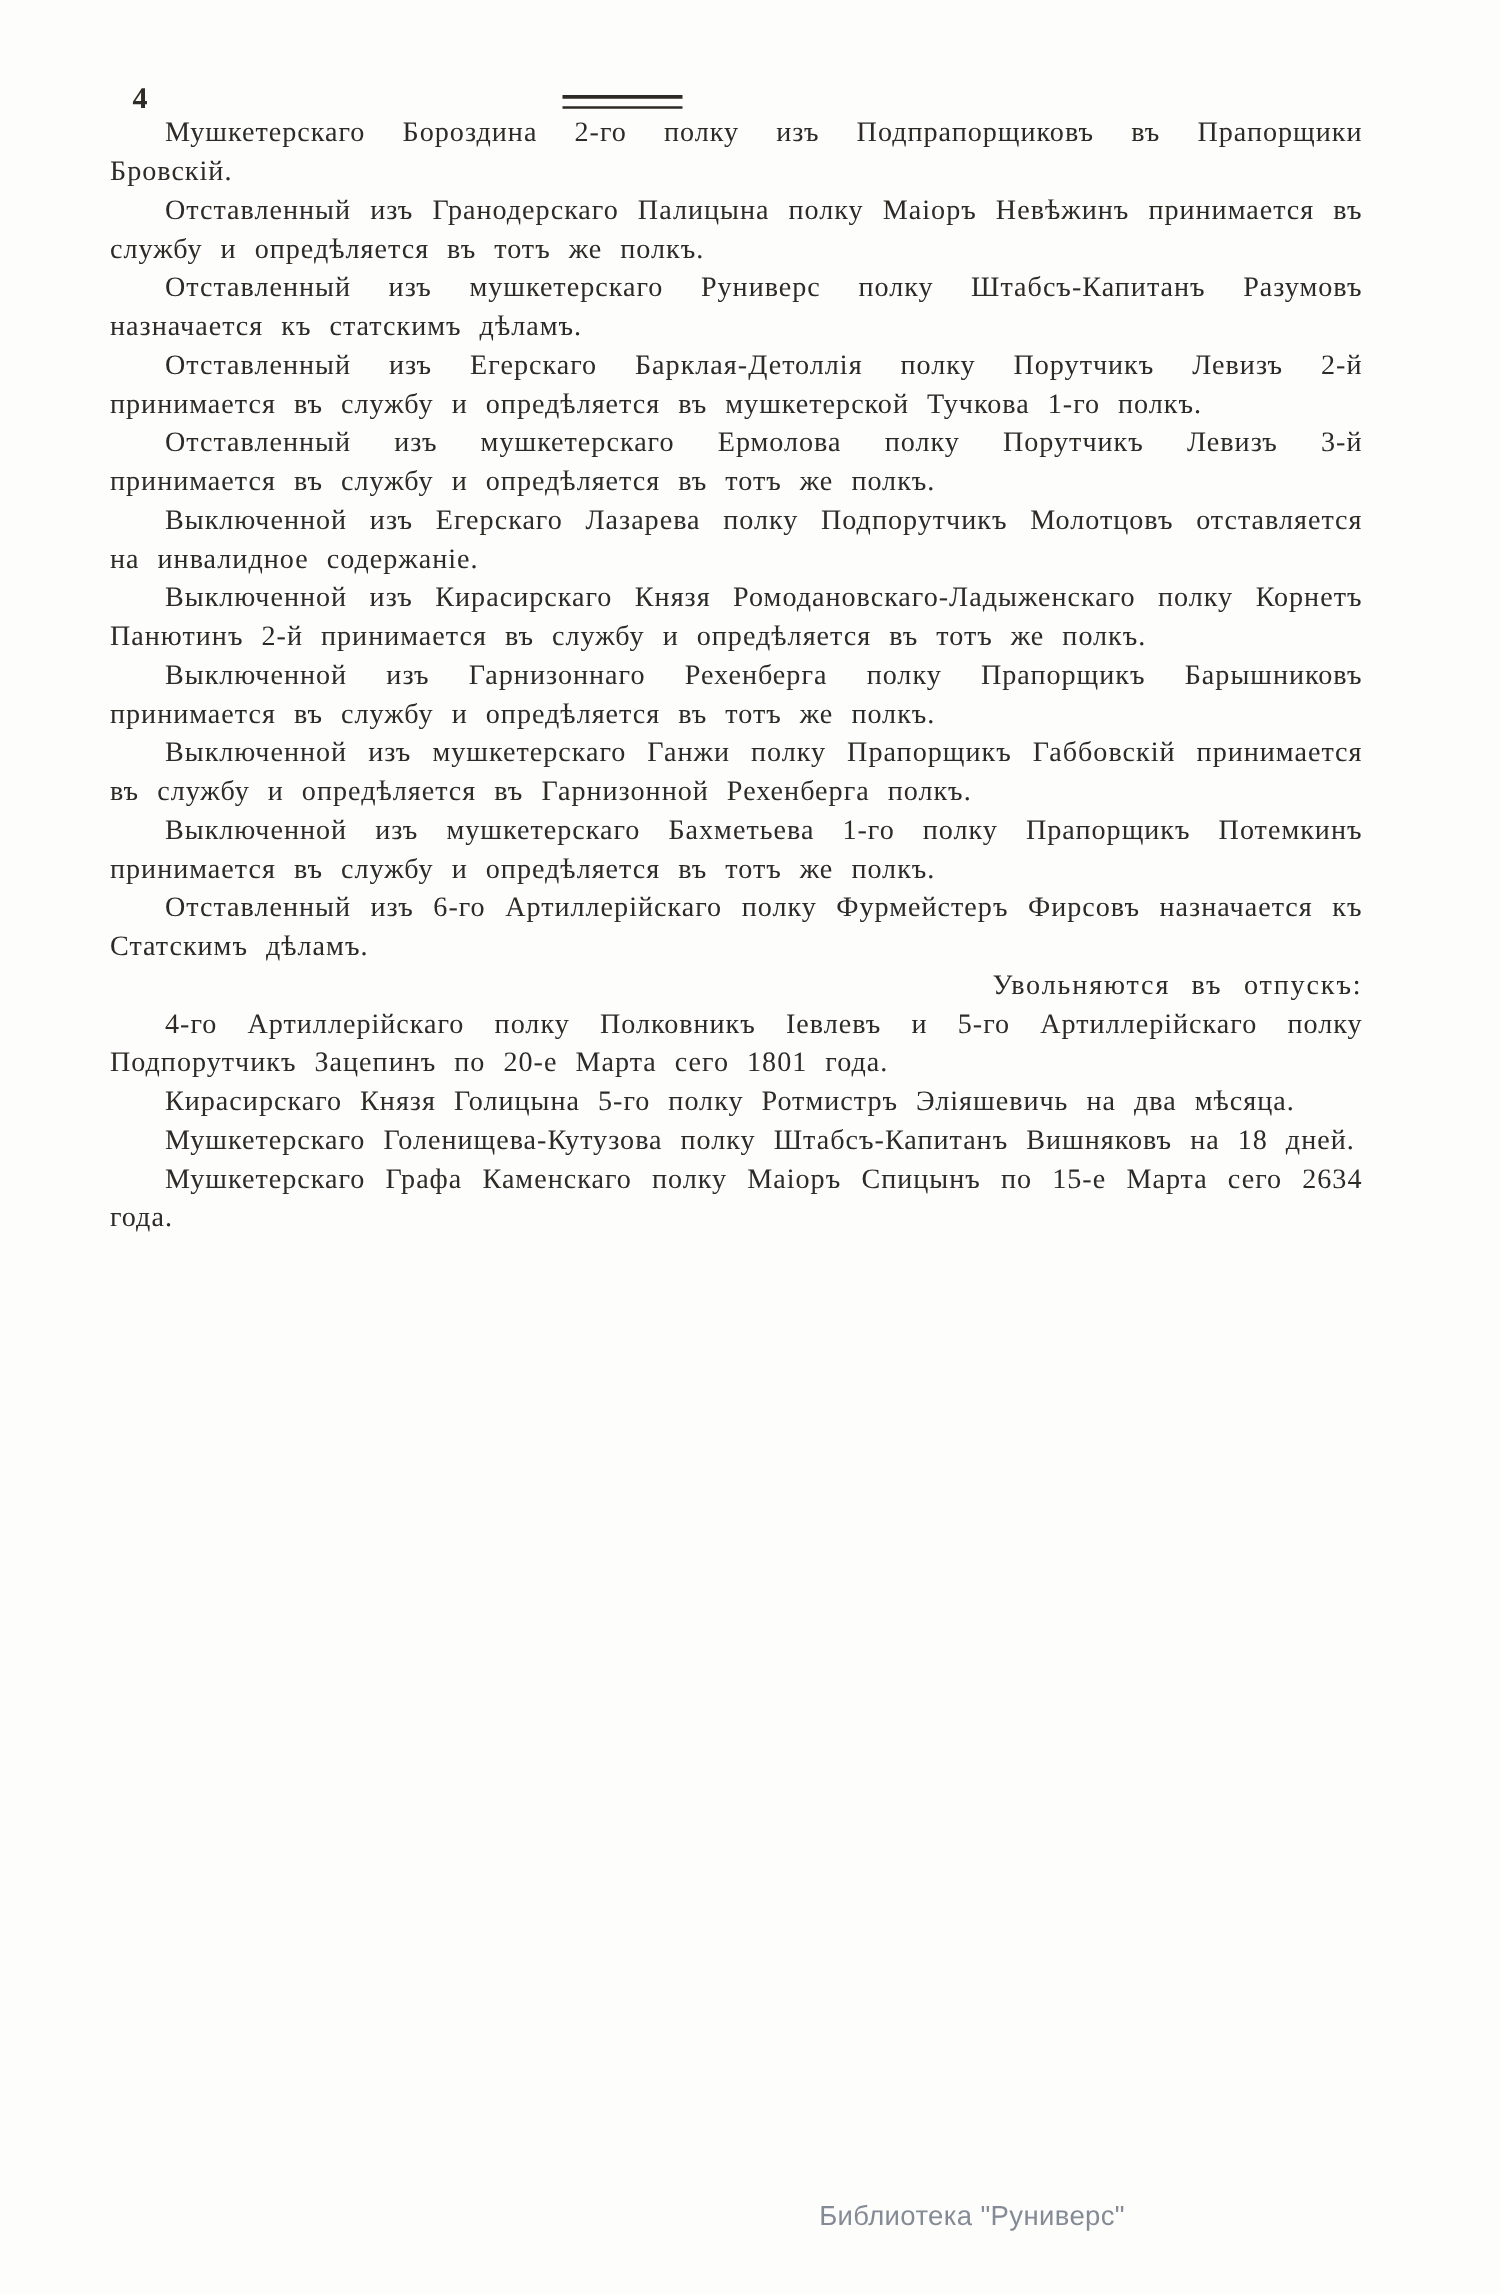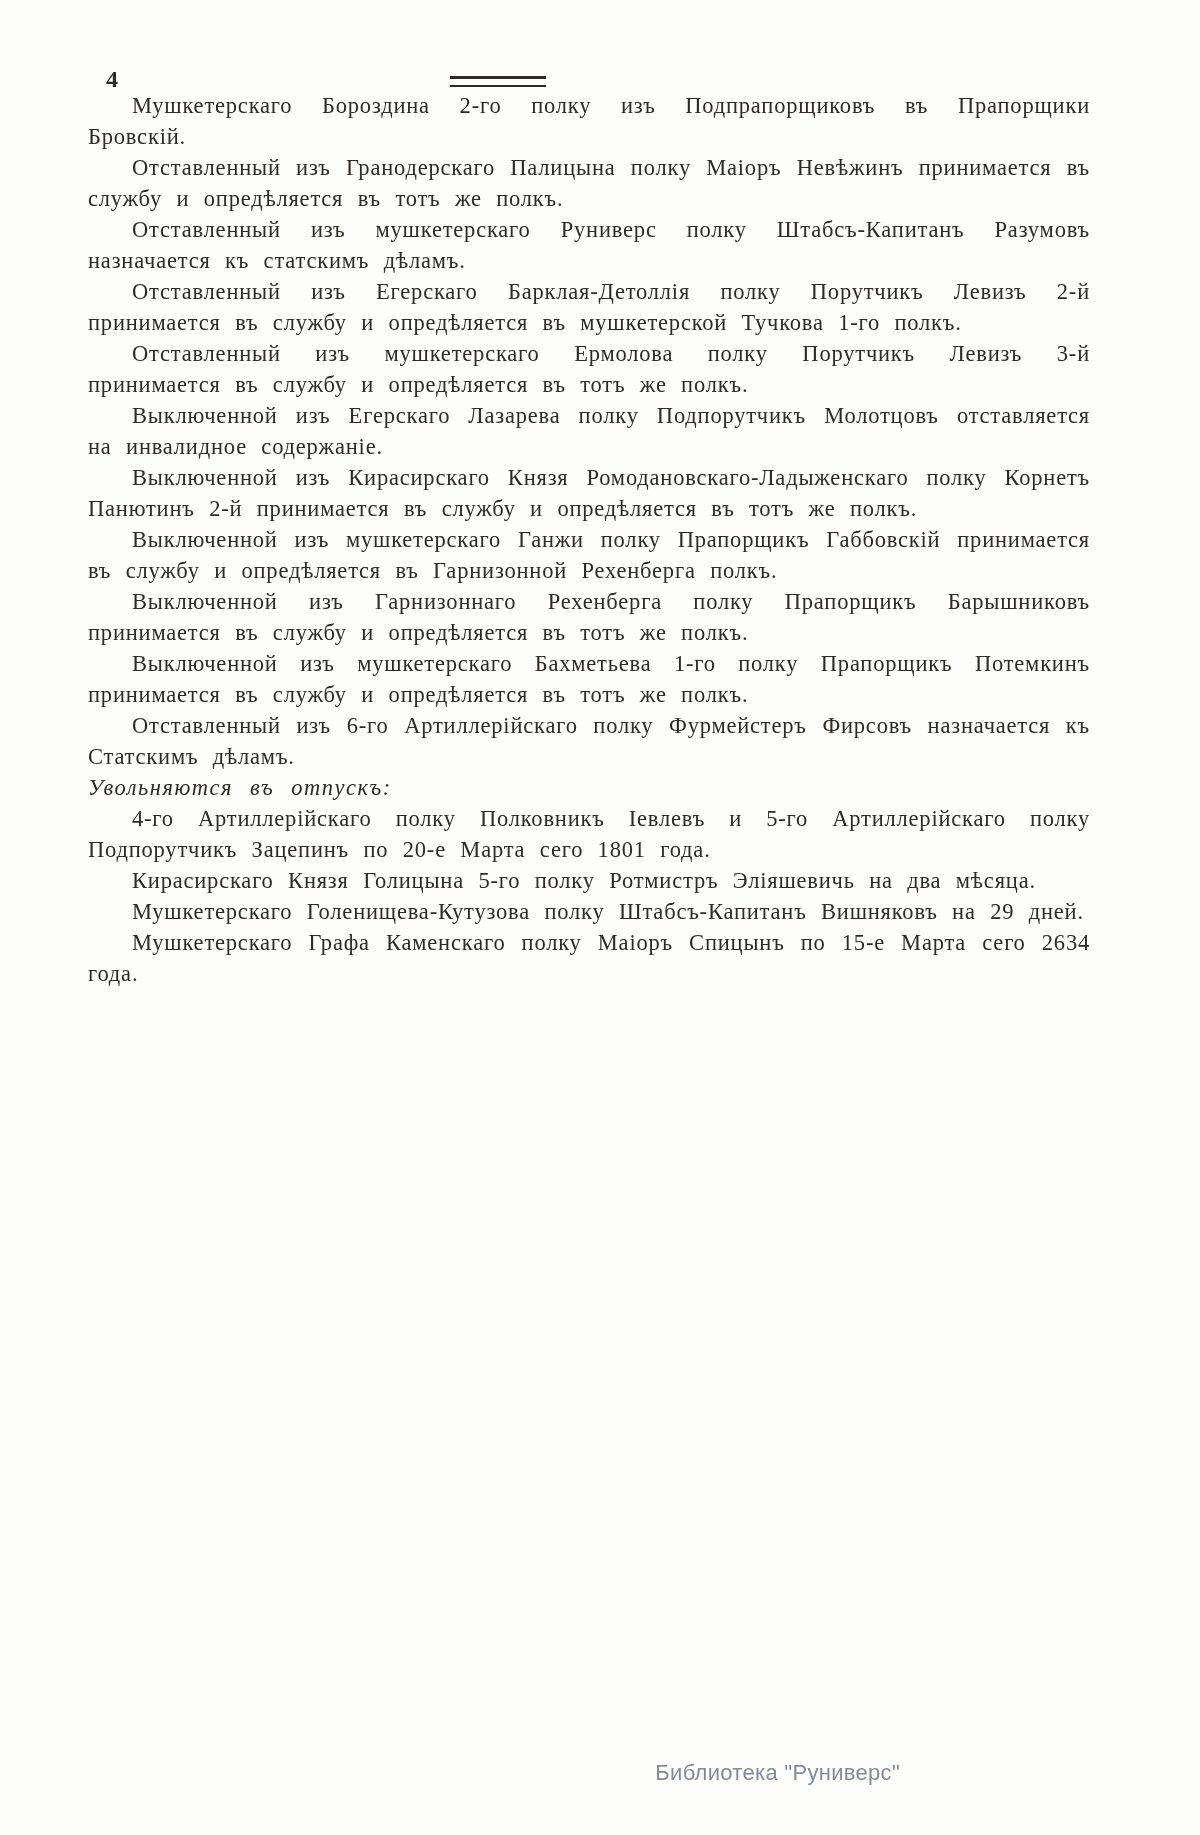--- a/index.html
+++ b/index.html
@@ -50,22 +50,21 @@
   p.para {
     margin: 0;
     font-size: 22.5px;
     line-height: 31px;
     text-align: justify;
     text-indent: 44px;
     letter-spacing: 0.8px;
     word-spacing: 8px;
   }
   p.heading {
-    text-align: left;
-    font-style: italic;
+    text-align: right;
     text-indent: 0;
     letter-spacing: 1.5px;
     word-spacing: 10px;
   }
   .footer {
     position: absolute;
     top: 1760px;
     left: 0;
     width: 900px;
     text-align: right;
@@ -86,26 +85,26 @@
   </div>
 
   <div class="body-text">
       <p class="para">Мушкетерскаго Бороздина 2-го полку изъ Подпрапорщиковъ въ Прапорщики Бровскій.</p>
       <p class="para">Отставленный изъ Гранодерскаго Палицына полку Маіоръ Невѣжинъ принимается въ службу и опредѣляется въ тотъ же полкъ.</p>
       <p class="para">Отставленный изъ мушкетерскаго Руниверс полку Штабсъ-Капитанъ Разумовъ назначается къ статскимъ дѣламъ.</p>
       <p class="para">Отставленный изъ Егерскаго Барклая-Детоллія полку Порутчикъ Левизъ 2-й принимается въ службу и опредѣляется въ мушкетерской Тучкова 1-го полкъ.</p>
       <p class="para">Отставленный изъ мушкетерскаго Ермолова полку Порутчикъ Левизъ 3-й принимается въ службу и опредѣляется въ тотъ же полкъ.</p>
       <p class="para">Выключенной изъ Егерскаго Лазарева полку Подпорутчикъ Молотцовъ отставляется на инвалидное содержаніе.</p>
       <p class="para">Выключенной изъ Кирасирскаго Князя Ромодановскаго-Ладыженскаго полку Корнетъ Панютинъ 2-й принимается въ службу и опредѣляется въ тотъ же полкъ.</p>
+      <p class="para">Выключенной изъ Гарнизоннаго Рехенберга полку Прапорщикъ Барышниковъ принимается въ службу и опредѣляется въ тотъ же полкъ.</p>
       <p class="para">Выключенной изъ мушкетерскаго Ганжи полку Прапорщикъ Габбовскій принимается въ службу и опредѣляется въ Гарнизонной Рехенберга полкъ.</p>
-      <p class="para">Выключенной изъ Гарнизоннаго Рехенберга полку Прапорщикъ Барышниковъ принимается въ службу и опредѣляется въ тотъ же полкъ.</p>
       <p class="para">Выключенной изъ мушкетерскаго Бахметьева 1-го полку Прапорщикъ Потемкинъ принимается въ службу и опредѣляется въ тотъ же полкъ.</p>
       <p class="para">Отставленный изъ 6-го Артиллерійскаго полку Фурмейстеръ Фирсовъ назначается къ Статскимъ дѣламъ.</p>
       <p class="para heading">Увольняются въ отпускъ:</p>
       <p class="para">4-го Артиллерійскаго полку Полковникъ Іевлевъ и 5-го Артиллерійскаго полку Подпорутчикъ Зацепинъ по 20-е Марта сего 1801 года.</p>
       <p class="para">Кирасирскаго Князя Голицына 5-го полку Ротмистръ Эліяшевичь на два мѣсяца.</p>
-      <p class="para">Мушкетерскаго Голенищева-Кутузова полку Штабсъ-Капитанъ Вишняковъ на 29 дней.</p>
+      <p class="para">Мушкетерскаго Голенищева-Кутузова полку Штабсъ-Капитанъ Вишняковъ на 18 дней.</p>
       <p class="para">Мушкетерскаго Графа Каменскаго полку Маіоръ Спицынъ по 15-е Марта сего 2634 года.</p>
     </div>
 
   <div class="footer">Библиотека "Руниверс"</div>
 
 </div>
 
 </body></html>

